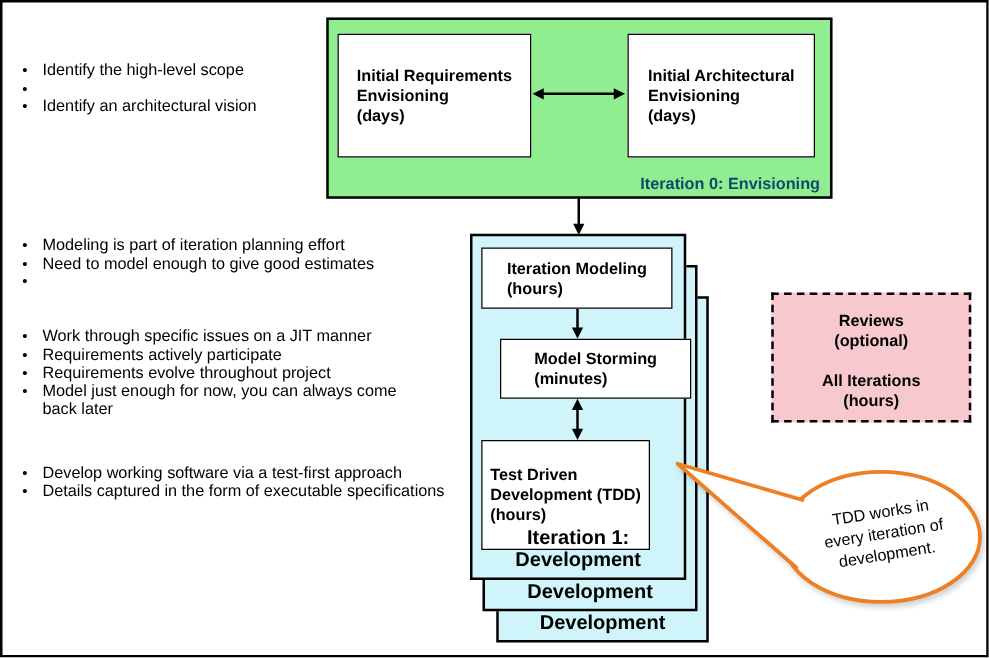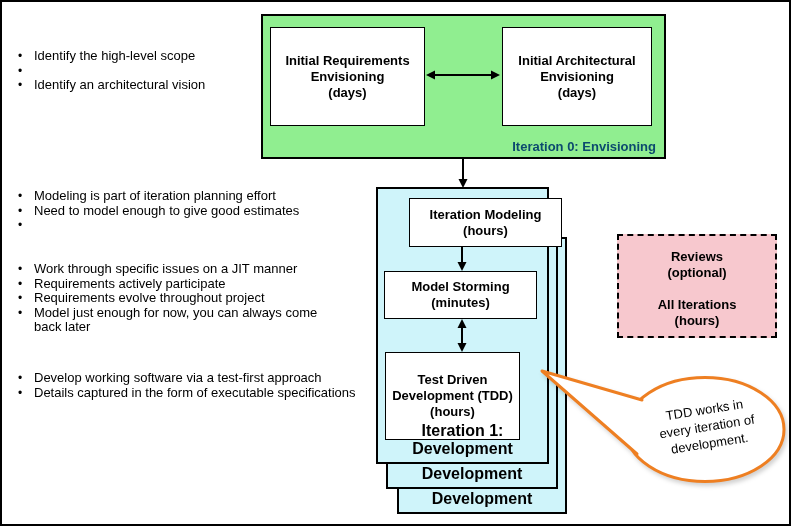--- a/index.html
+++ b/index.html
@@ -10,21 +10,21 @@
   .bullets{position:absolute;left:10px;font-size:13px;line-height:14.6px;color:#000;}
   .b-row{display:flex;align-items:flex-start;}
   .b-dot{width:16px;text-align:center;flex:0 0 16px;margin-right:6px;font-size:12px;}
   .b-text{display:block;}
 
   
   .panel-green{position:absolute;left:259px;top:12px;width:405px;height:145px;box-sizing:border-box;
     background:#90EE90;border:2px solid #000;}
   .panel-blue{position:absolute;box-sizing:border-box;background:#CFF4FA;border:2px solid #000;}
   .wbox{position:absolute;box-sizing:border-box;background:#fff;border:1.5px solid #000;
-    display:flex;align-items:center;justify-content:center;text-align:center;
+    display:flex;align-items:center;justify-content:center;
     font-weight:bold;font-size:13px;line-height:16px;color:#000;}
   .panel-label{position:absolute;font-weight:bold;font-size:13px;color:#0c4a6e;}
   .it-label{position:absolute;bottom:4px;left:0;width:100%;text-align:center;font-weight:bold;font-size:16px;color:#000;}
 
   .arrow-svg{position:absolute;display:block;}
 
   
   .pink-box{position:absolute;left:615px;top:232px;width:160px;height:104px;box-sizing:border-box;
     background:#F7C8CE;border:2px dashed #000;text-align:center;font-weight:bold;font-size:13px;
     line-height:16px;padding-top:13px;color:#000;}
@@ -118,27 +118,27 @@
     <polygon points="7,30 2.5,21 11.5,21" fill="#000"></polygon>
   </svg>
 
   <div class="panel-blue" style="left:395px;top:235px;width:170px;height:277px;">
     <div class="it-label">Iteration n: Development</div>
   </div>
   <div class="panel-blue" style="left:384px;top:210px;width:172px;height:277px;">
     <div class="it-label">Iteration 2: Development</div>
   </div>
   <div class="panel-blue" style="left:374px;top:185px;width:173px;height:277px;">
-    <div class="wbox pre" style="left:7px;top:9px;width:153px;height:49px;margin-left:24px;">Iteration Modeling
+    <div class="wbox pre" style="left:7px;top:9px;width:153px;height:49px;">Iteration Modeling
 (hours)</div>
     <svg class="arrow-svg" style="left:77px;top:58px;" width="14" height="24">
       <line x1="7" y1="0" x2="7" y2="16" stroke="#000" stroke-width="2"></line>
       <polygon points="7,24 2.5,15 11.5,15" fill="#000"></polygon>
     </svg>
-    <div class="wbox pre" style="left:6px;top:82px;width:153px;height:48px;">Model Storming
+    <div class="wbox pre" style="left:22px;top:82px;width:153px;height:48px;">Model Storming
 (minutes)</div>
     <svg class="arrow-svg" style="left:77px;top:130px;" width="14" height="33">
       <line x1="7" y1="7" x2="7" y2="26" stroke="#000" stroke-width="2"></line>
       <polygon points="7,0 2.5,9 11.5,9" fill="#000"></polygon>
       <polygon points="7,33 2.5,24 11.5,24" fill="#000"></polygon>
     </svg>
     <div class="wbox pre" style="left:7px;top:163px;width:135px;height:88px;">Test Driven
 Development (TDD)
 (hours)</div>
     <div class="it-label">Iteration 1: Development</div>

